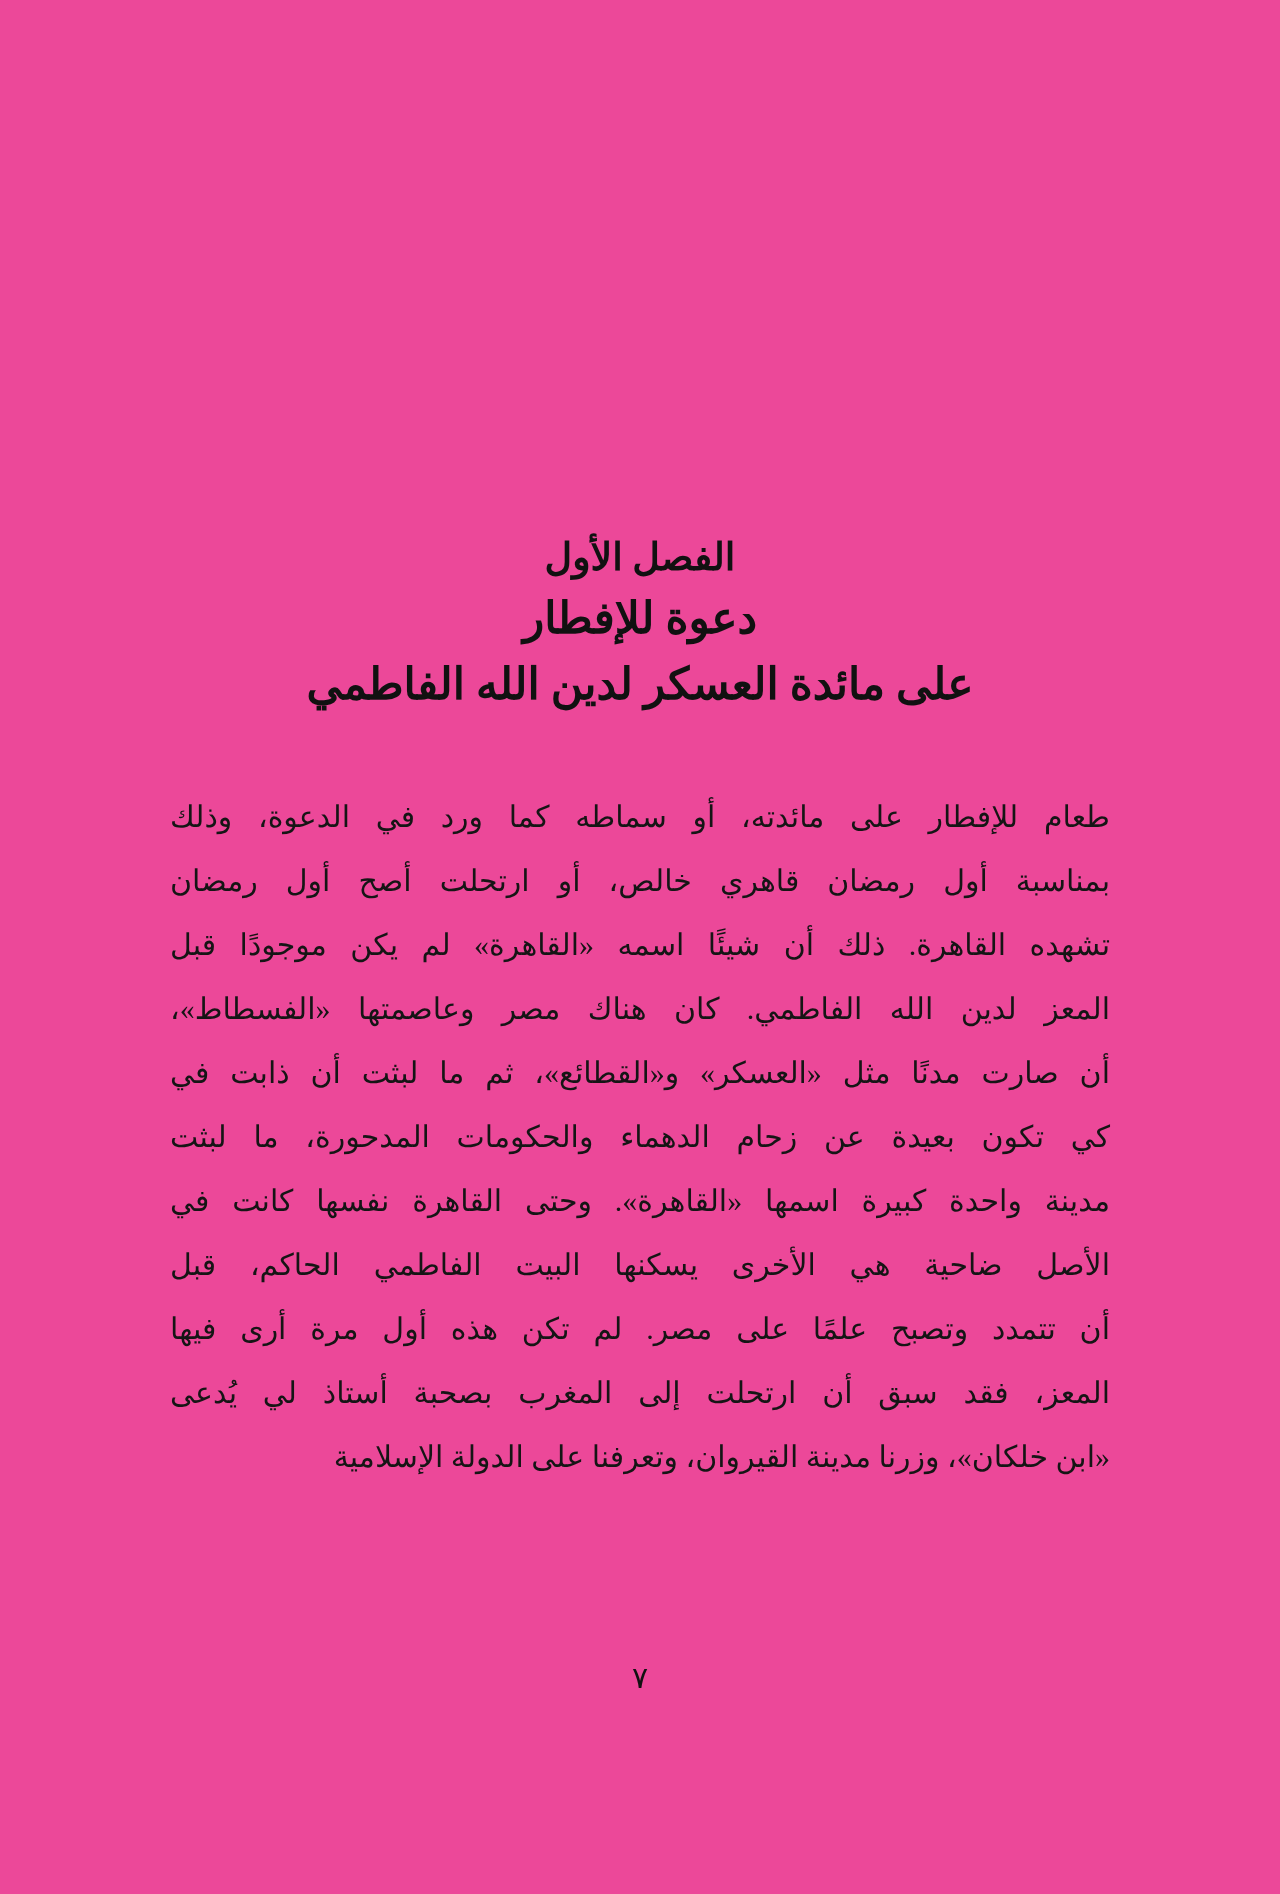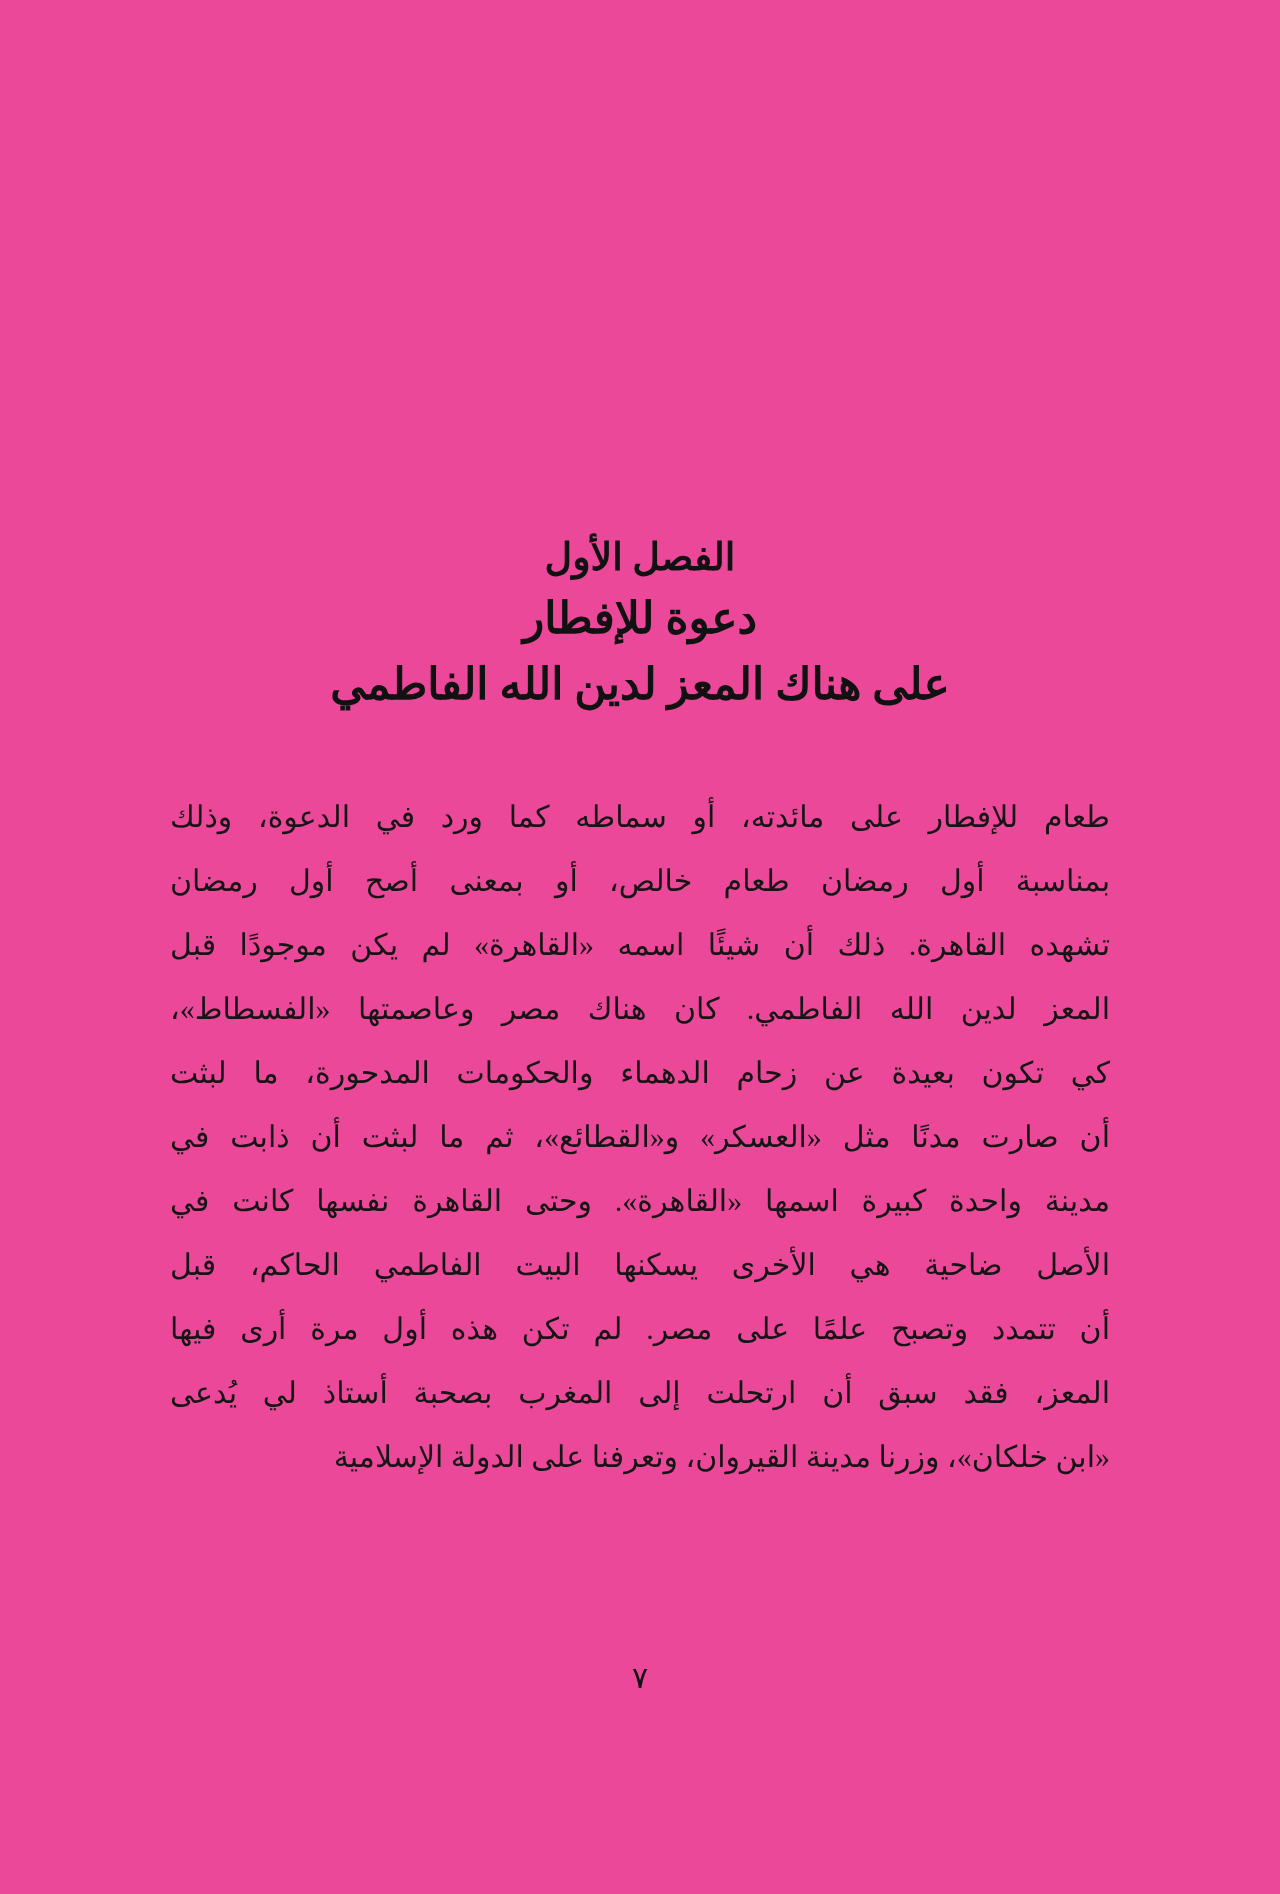--- a/index.html
+++ b/index.html
@@ -66,30 +66,30 @@
   }
 </style>
 </head>
 <body>
 
 <div class="page">
 
   <div class="heading">
     <div class="chapter-label">الفصل الأول</div>
     <div class="title-line">دعوة للإفطار</div>
-    <div class="title-line">على هناك المعز لدين الله الفاطمي</div>
+    <div class="title-line">على مائدة العسكر لدين الله الفاطمي</div>
   </div>
 
   <div class="body-text">
     <div class="body-line">طعام للإفطار على مائدته، أو سماطه كما ورد في الدعوة، وذلك</div>
-    <div class="body-line">بمناسبة أول رمضان طعام خالص، أو بمعنى أصح أول رمضان</div>
+    <div class="body-line">بمناسبة أول رمضان قاهري خالص، أو ارتحلت أصح أول رمضان</div>
     <div class="body-line">تشهده القاهرة. ذلك أن شيئًا اسمه «القاهرة» لم يكن موجودًا قبل</div>
     <div class="body-line">المعز لدين الله الفاطمي. كان هناك مصر وعاصمتها «الفسطاط»،</div>
+    <div class="body-line">أن صارت مدنًا مثل «العسكر» و«القطائع»، ثم ما لبثت أن ذابت في</div>
     <div class="body-line">كي تكون بعيدة عن زحام الدهماء والحكومات المدحورة، ما لبثت</div>
-    <div class="body-line">أن صارت مدنًا مثل «العسكر» و«القطائع»، ثم ما لبثت أن ذابت في</div>
     <div class="body-line">مدينة واحدة كبيرة اسمها «القاهرة». وحتى القاهرة نفسها كانت في</div>
     <div class="body-line">الأصل ضاحية هي الأخرى يسكنها البيت الفاطمي الحاكم، قبل</div>
     <div class="body-line">أن تتمدد وتصبح علمًا على مصر. لم تكن هذه أول مرة أرى فيها</div>
     <div class="body-line">المعز، فقد سبق أن ارتحلت إلى المغرب بصحبة أستاذ لي يُدعى</div>
     <div class="body-line final-line">«ابن خلكان»، وزرنا مدينة القيروان، وتعرفنا على الدولة الإسلامية</div>
   </div>
 
   <div class="page-number">٧</div>
 
 </div>

